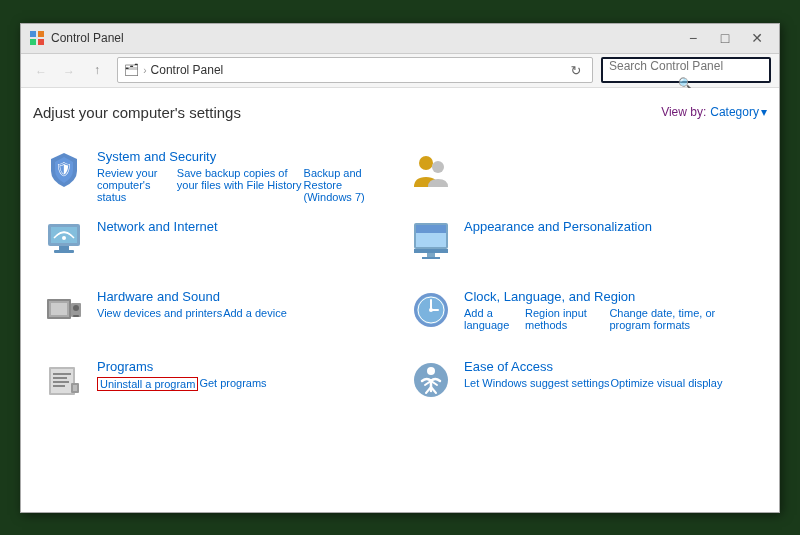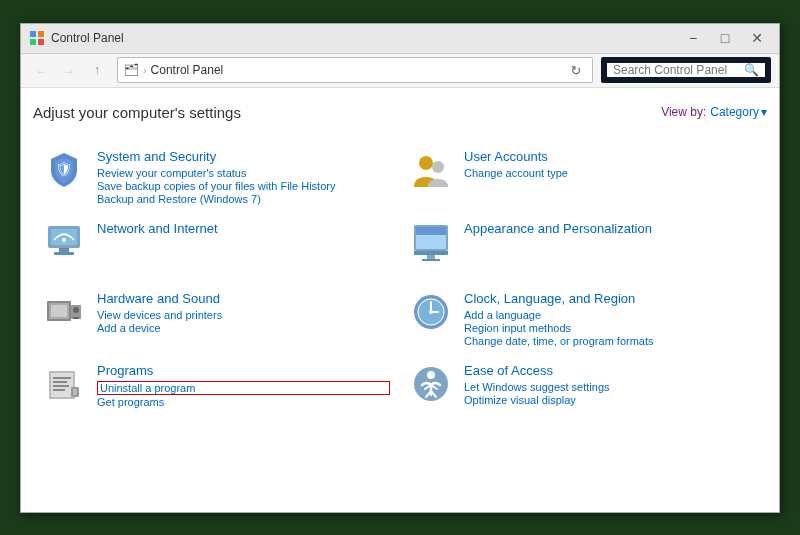--- a/index.html
+++ b/index.html
@@ -113,29 +113,30 @@
       height: 20px;
       border: none;
       background: transparent;
       cursor: pointer;
       color: #666;
       font-size: 13px;
     }
     .search-box {
       width: 170px;
       height: 26px;
-      border: 6px solid #0f172a;
+      border: 2px solid #0f172a;
       border-radius: 2px;
       padding: 0 6px;
       font-size: 12px;
       color: #999;
       background: white;
       display: flex;
       align-items: center;
       gap: 4px;
+      flex-direction: column;
     }
     .search-box input {
       border: none;
       outline: none;
       font-size: 12px;
       color: #999;
       width: 100%;
       background: transparent;
     }
     .content-area {
@@ -192,21 +193,21 @@
     }
     .category-text { flex: 1; }
     .category-title {
       font-size: 13px;
       color: #0066cc;
       text-decoration: none;
       cursor: pointer;
       display: block;
       margin-bottom: 3px;
     }
-    .category-links { display: flex; flex-direction: column; gap: 1px; }
+    .category-links { display: flex; flex-direction: row; gap: 1px; }
     .category-link {
       font-size: 11px;
       color: #0066cc;
       cursor: pointer;
       text-decoration: none;
     }
     .category-link.highlighted {
       border: 1.5px solid #cc0000;
       padding: 0 2px;
       color: #0066cc;
@@ -286,26 +287,20 @@
 
       <div class="category-item">
         <div class="category-icon">
           <svg width="42" height="42" viewBox="0 0 42 42">
             <circle cx="16" cy="14" r="7" fill="#d4a017"></circle>
             <path d="M4 38 Q4 28 16 28 Q28 28 28 38" fill="#d4a017"></path>
             <circle cx="28" cy="18" r="6" fill="#c0c0c0"></circle>
             <path d="M18 38 Q18 30 28 30 Q38 30 38 38" fill="#c0c0c0"></path>
           </svg>
         </div>
-        <div class="category-text">
-          <span class="category-title">User Accounts</span>
-          <div class="category-links">
-            <span class="category-link">Change account type</span>
-          </div>
-        </div>
       </div>
 
       <div class="category-item">
         <div class="category-icon">
           <svg width="42" height="42" viewBox="0 0 42 42">
             <rect x="5" y="5" width="32" height="22" rx="2" fill="#5c8fba" opacity="0.8"></rect>
             <rect x="8" y="8" width="26" height="16" fill="#87ceeb" opacity="0.6"></rect>
             <rect x="16" y="27" width="10" height="4" fill="#5c8fba"></rect>
             <rect x="11" y="31" width="20" height="3" rx="1" fill="#5c8fba"></rect>
             <path d="M14 16 Q21 10 28 16" fill="none" stroke="white" stroke-width="1.5"></path>

